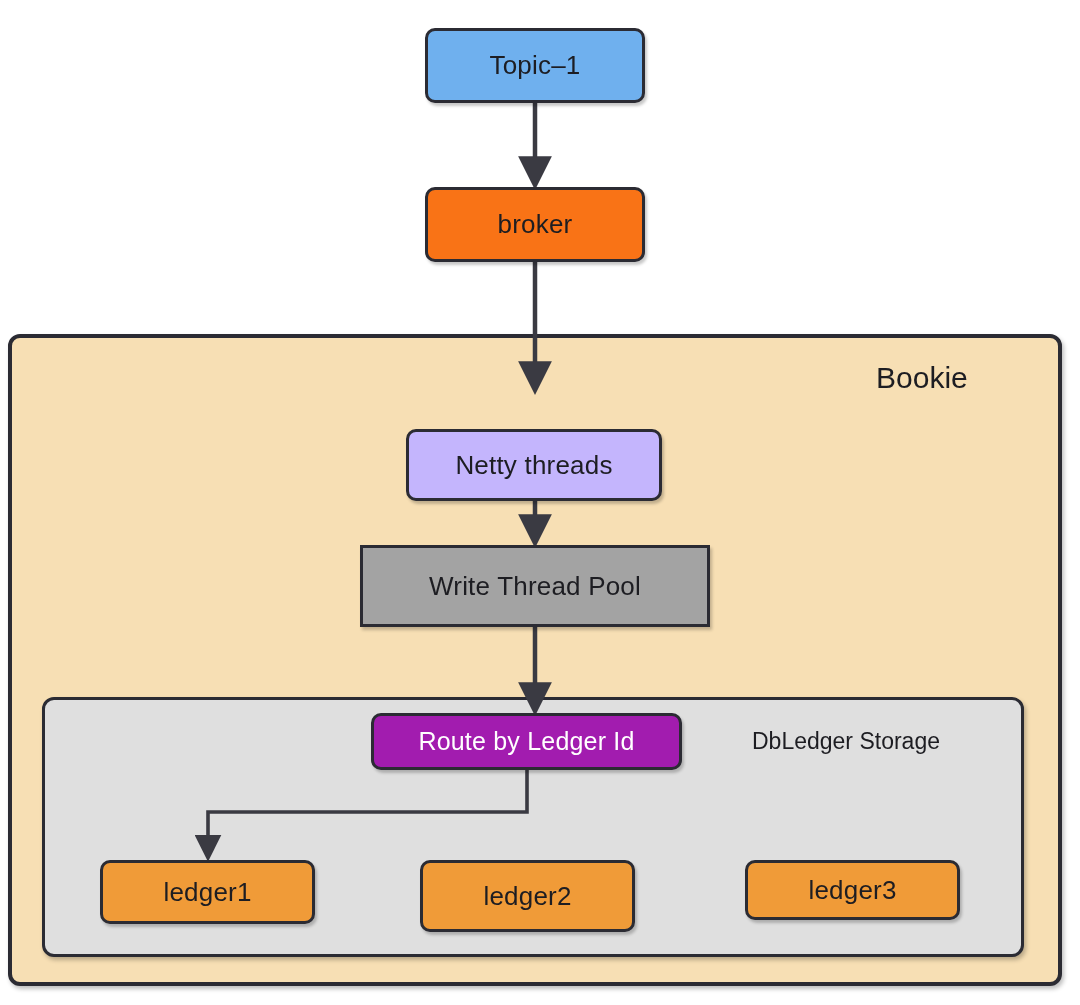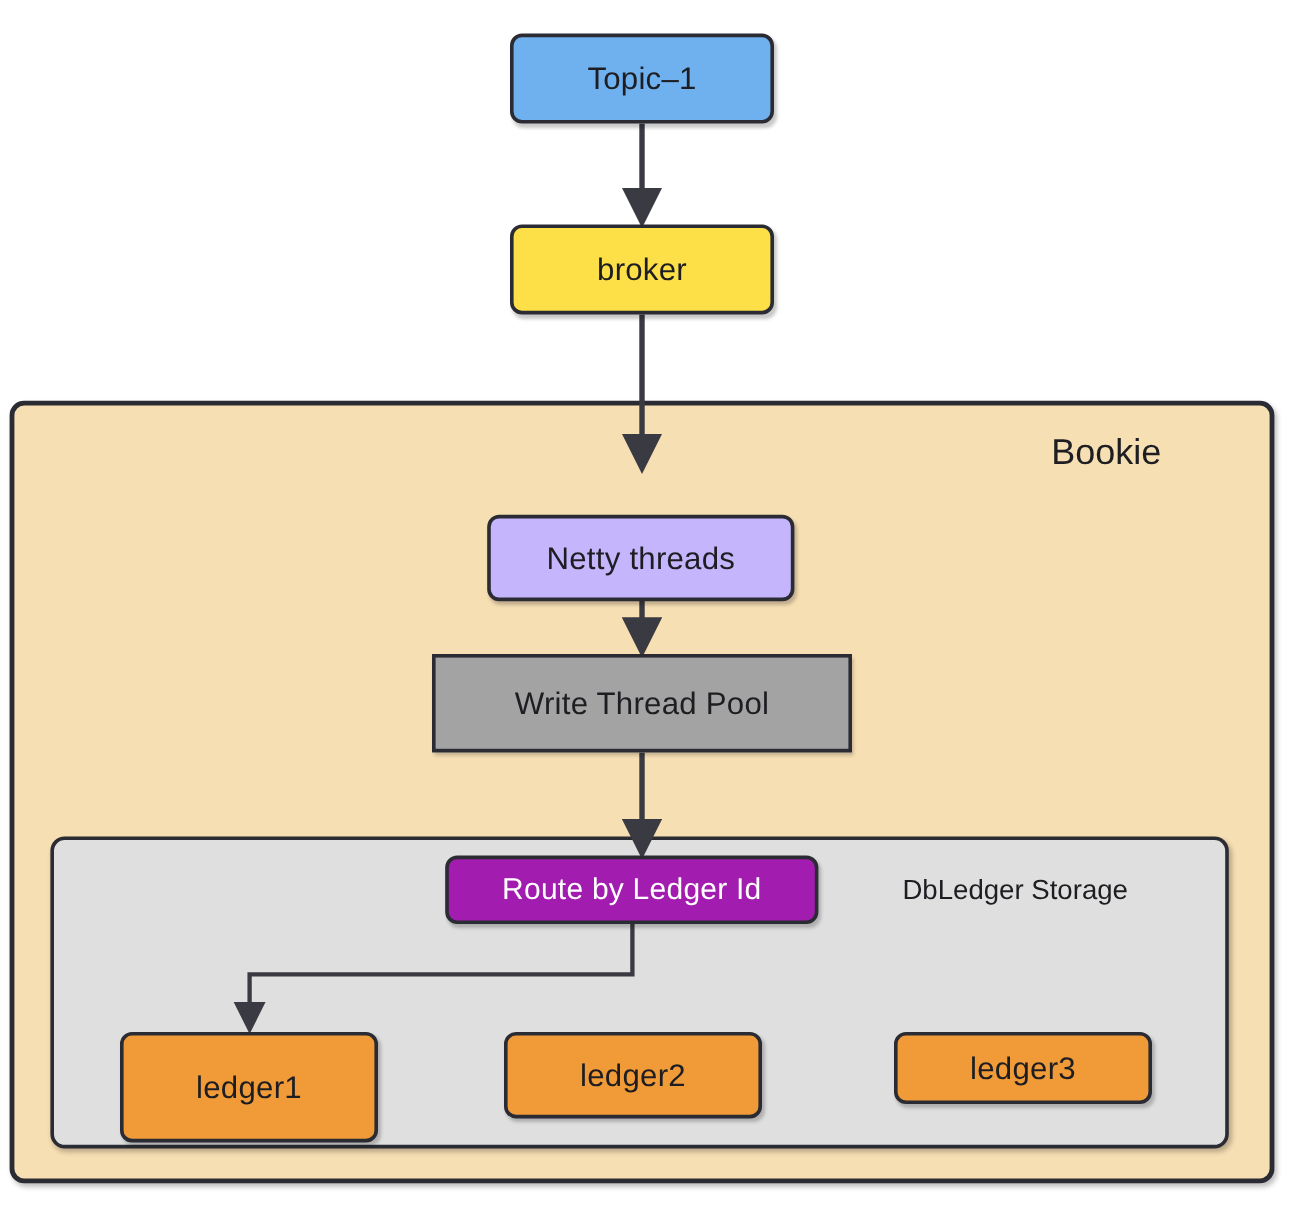--- a/index.html
+++ b/index.html
@@ -88,37 +88,37 @@
 
     <g stroke="#3a3a42" stroke-width="3.6" fill="none" stroke-linejoin="miter">
       <path d="M 527 770 L 527 812 L 208 812 L 208 856" marker-end="url(#arrow)"></path>
     </g>
   </svg>
 
   <div class="node rounded" style="left:425px; top:28px; width:220px; height:75px; background:#6FB0EE;">
     <span>Topic–1</span>
   </div>
 
-  <div class="node rounded" style="left:425px; top:187px; width:220px; height:75px; background:#fde047;">
+  <div class="node rounded" style="left:425px; top:187px; width:220px; height:75px; background:#f97316;">
     <span>broker</span>
   </div>
 
   <div class="node rounded" style="left:406px; top:392px; width:256px; height:72px; background:#c4b5fd;margin-top:37px;">
     <span>Netty threads</span>
   </div>
 
   <div class="node square" style="left:360px; top:545px; width:350px; height:82px; background:#a3a3a3;text-align:center;">
     <span>Write Thread Pool</span>
   </div>
 
   <div class="node rounded" style="left:371px; top:713px; width:311px; height:57px; background:#a21caf; color:#ffffff; font-size:25px;">
     <span>Route by Ledger Id</span>
   </div>
 
-  <div class="node rounded" style="left:100px; top:860px; width:215px; height:92px; background:#F09B38;">
+  <div class="node rounded" style="left:100px; top:860px; width:215px; height:64px; background:#F09B38;">
     <span>ledger1</span>
   </div>
 
   <div class="node rounded" style="left:420px; top:860px; width:215px; height:72px; background:#F09B38;">
     <span>ledger2</span>
   </div>
 
   <div class="node rounded" style="left:745px; top:860px; width:215px; height:60px; background:#F09B38;">
     <span>ledger3</span>
   </div>

